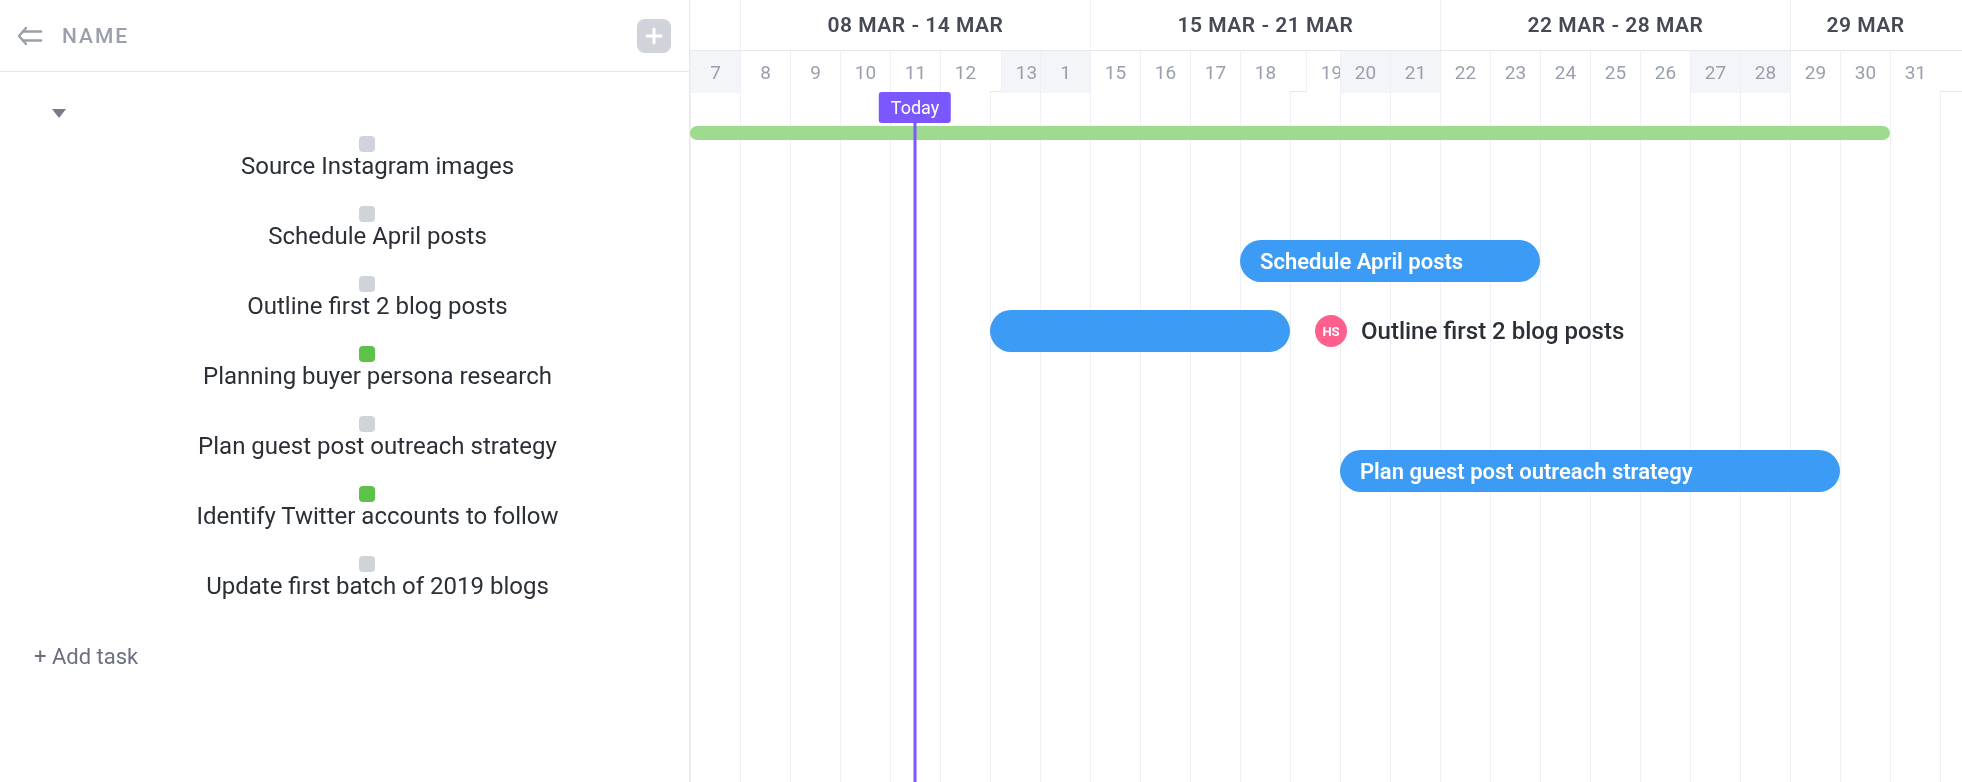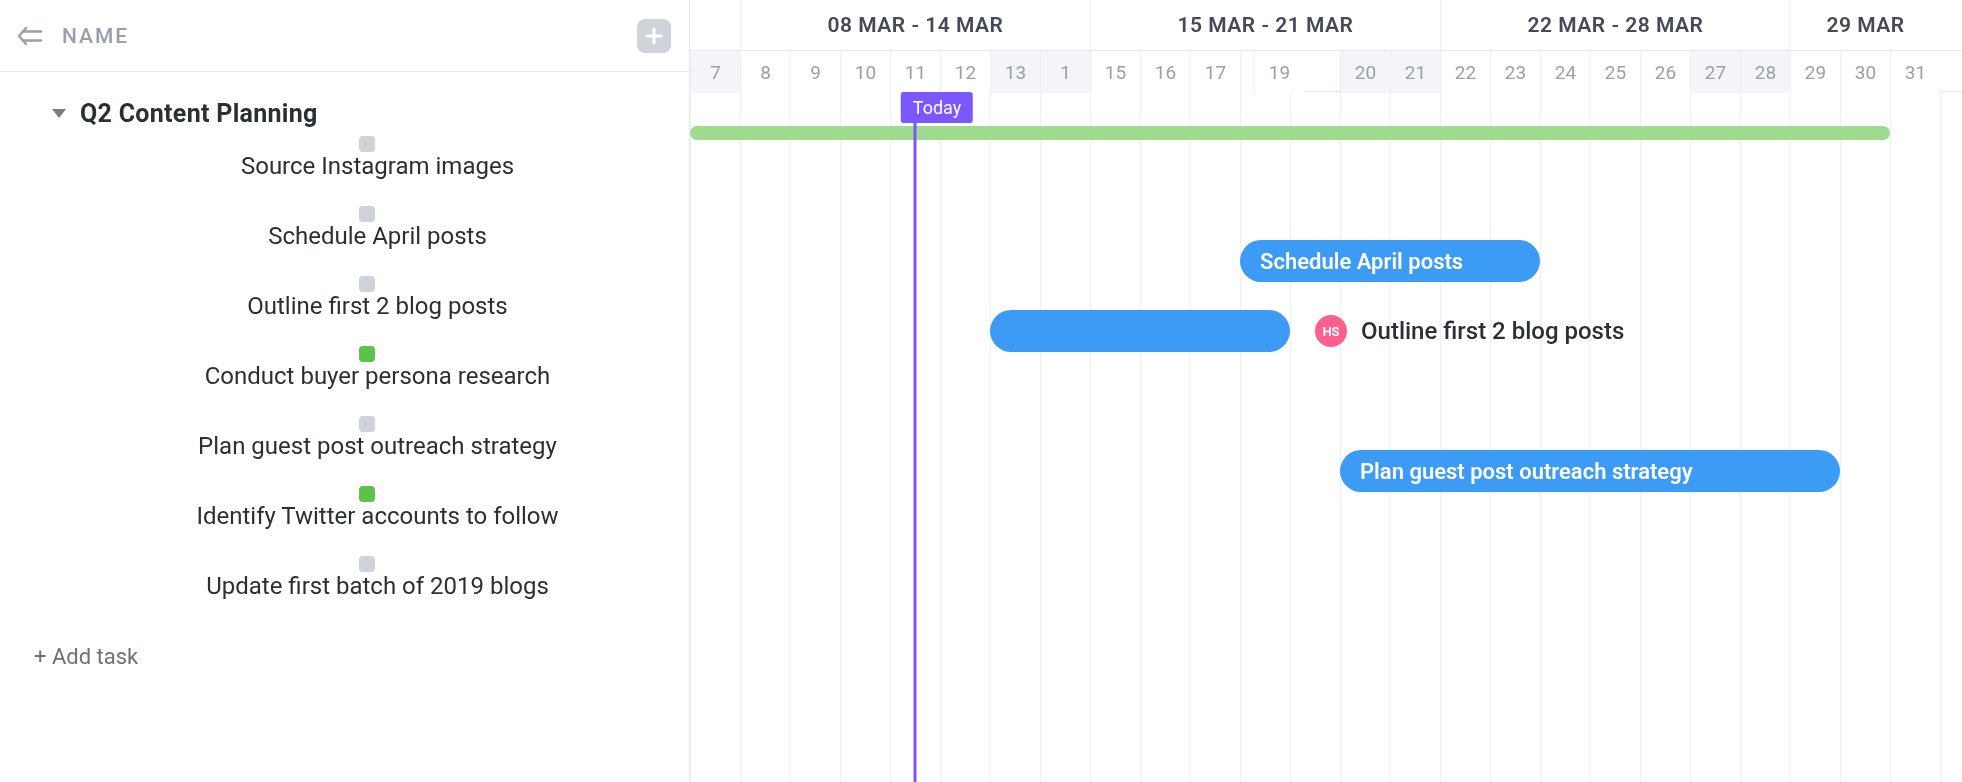--- a/index.html
+++ b/index.html
@@ -172,21 +172,20 @@
     position:absolute;
     top: 0;
     transform: translateX(-50%);
     background:#7b57ff;
     color:#fff;
     font-size:18px;
     padding: 5px 12px;
     border-radius: 3px;
     white-space: nowrap;
     z-index: 4;
-    margin-left: 22px;
   }
   .today-line {
     position:absolute; top:0; bottom:0;
     width:3px; background:#7b57ff;
     transform: translateX(-50%);
     z-index:3;
   }
 
   .group-bar {
     position:absolute;
@@ -248,37 +247,36 @@
         <svg width="20" height="20" viewBox="0 0 20 20">
           <line x1="10" y1="3" x2="10" y2="17" stroke="#fff" stroke-width="3" stroke-linecap="round"></line>
           <line x1="3" y1="10" x2="17" y2="10" stroke="#fff" stroke-width="3" stroke-linecap="round"></line>
         </svg>
       </span>
     </div>
 
     <div class="task-list" id="task-list">
         <div class="group-row">
           <span class="caret"></span>
-          <span class="group-title">Q2 Content Planning</span>
         </div>
         <div class="task-row">
           <span class="dot gray"></span>
           <span class="task-label">Source Instagram images</span>
         </div>
         <div class="task-row">
           <span class="dot gray"></span>
           <span class="task-label">Schedule April posts</span>
         </div>
         <div class="task-row">
           <span class="dot gray"></span>
           <span class="task-label">Outline first 2 blog posts</span>
         </div>
         <div class="task-row">
           <span class="dot green"></span>
-          <span class="task-label">Conduct buyer persona research</span>
+          <span class="task-label">Planning buyer persona research</span>
         </div>
         <div class="task-row">
           <span class="dot gray"></span>
           <span class="task-label">Plan guest post outreach strategy</span>
         </div>
         <div class="task-row">
           <span class="dot green"></span>
           <span class="task-label">Identify Twitter accounts to follow</span>
         </div>
         <div class="task-row">
@@ -297,27 +295,27 @@
           <div class="week-cell" style="left: 750px; width: 350px;">22 MAR - 28 MAR</div>
           <div class="week-cell" style="left: 1100px; width: 150px;">29 MAR</div>
         </div>
       <div class="day-row" id="day-row">
           <div class="day-cell wk" style="left: 0px;">7</div>
           <div class="day-cell" style="left: 50px;">8</div>
           <div class="day-cell" style="left: 100px;">9</div>
           <div class="day-cell" style="left: 150px;">10</div>
           <div class="day-cell" style="left: 200px;">11</div>
           <div class="day-cell" style="left: 250px;">12</div>
-          <div class="day-cell wk" style="left: 300px;">13</div>
+          <div class="day-cell wk" style="left: 311px;">13</div>
           <div class="day-cell wk" style="left: 350px;">1</div>
           <div class="day-cell" style="left: 400px;">15</div>
           <div class="day-cell" style="left: 450px;">16</div>
           <div class="day-cell" style="left: 500px;">17</div>
           <div class="day-cell" style="left: 550px;">18</div>
-          <div class="day-cell" style="left: 564px;">19</div>
+          <div class="day-cell" style="left: 616px;">19</div>
           <div class="day-cell wk" style="left: 650px;">20</div>
           <div class="day-cell wk" style="left: 700px;">21</div>
           <div class="day-cell" style="left: 750px;">22</div>
           <div class="day-cell" style="left: 800px;">23</div>
           <div class="day-cell" style="left: 850px;">24</div>
           <div class="day-cell" style="left: 900px;">25</div>
           <div class="day-cell" style="left: 950px;">26</div>
           <div class="day-cell wk" style="left: 1000px;">27</div>
           <div class="day-cell wk" style="left: 1050px;">28</div>
           <div class="day-cell" style="left: 1100px;">29</div>

